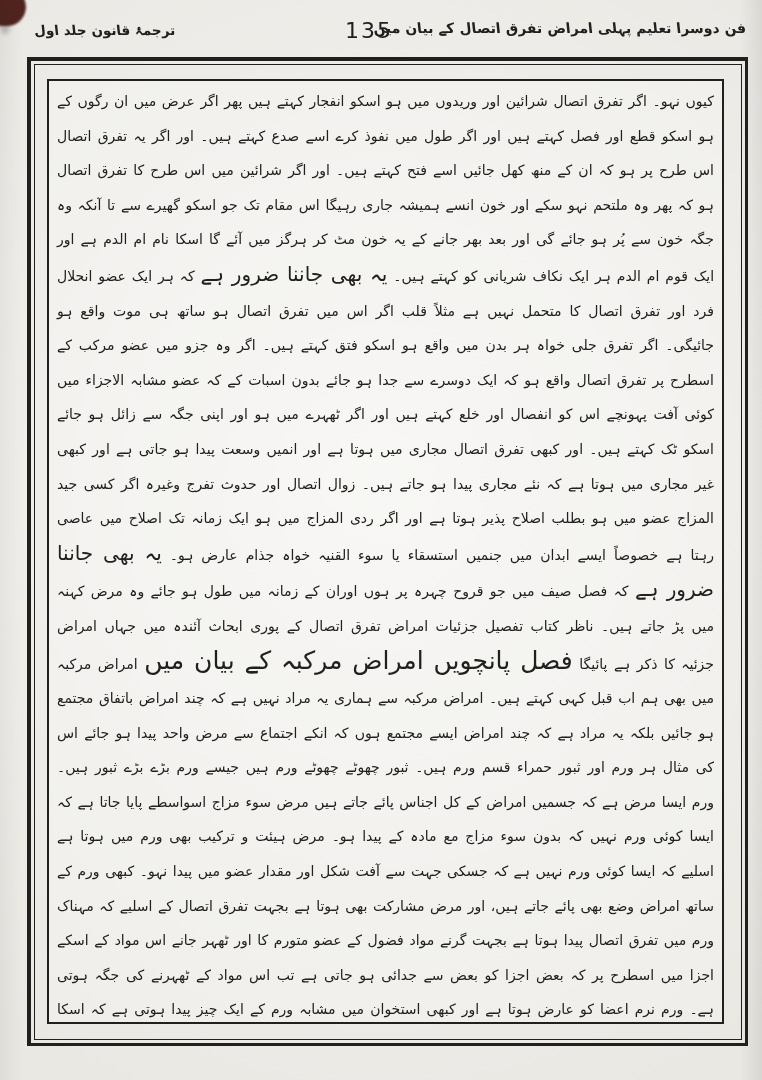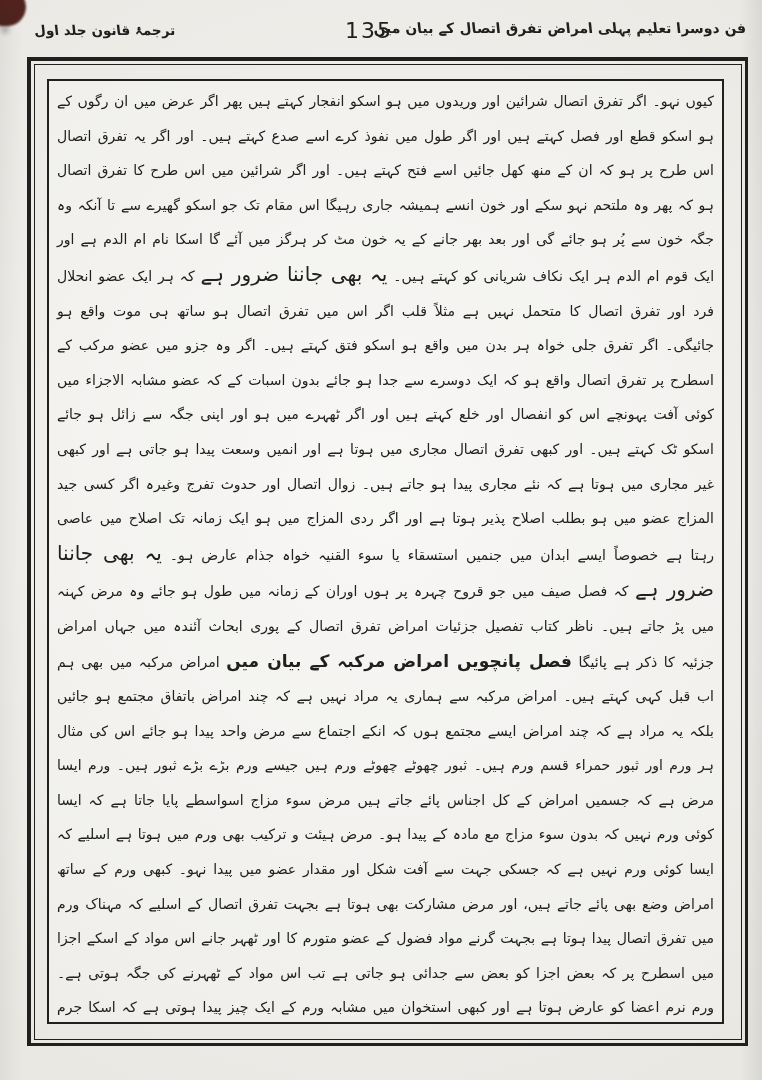--- a/index.html
+++ b/index.html
@@ -76,21 +76,21 @@
     line-height:34.6px;
     text-align:justify;
     text-align-last:justify;
     -moz-text-align-last:justify;
     word-spacing:1px;
     height:938px;overflow:hidden;
     color:var(--ink,#20201f);
   }
   .seg.normal{font-size:14px;}
   .seg.bold{font-weight:normal;font-size:20px;}
-  .seg.heading{font-weight:bold;font-size:17px;letter-spacing:1px;}
+  .seg.heading{font-weight:normal;font-size:25px;letter-spacing:1px;}
 </style>
 </head>
 <body style="--paper: #eae8e3; --ink: #20201f; --stain: #45130e;">
 
 <div class="page">
 
   <div class="corner-stain"></div>
   <div class="edge-smudge"></div>
 
   <div class="folio">

